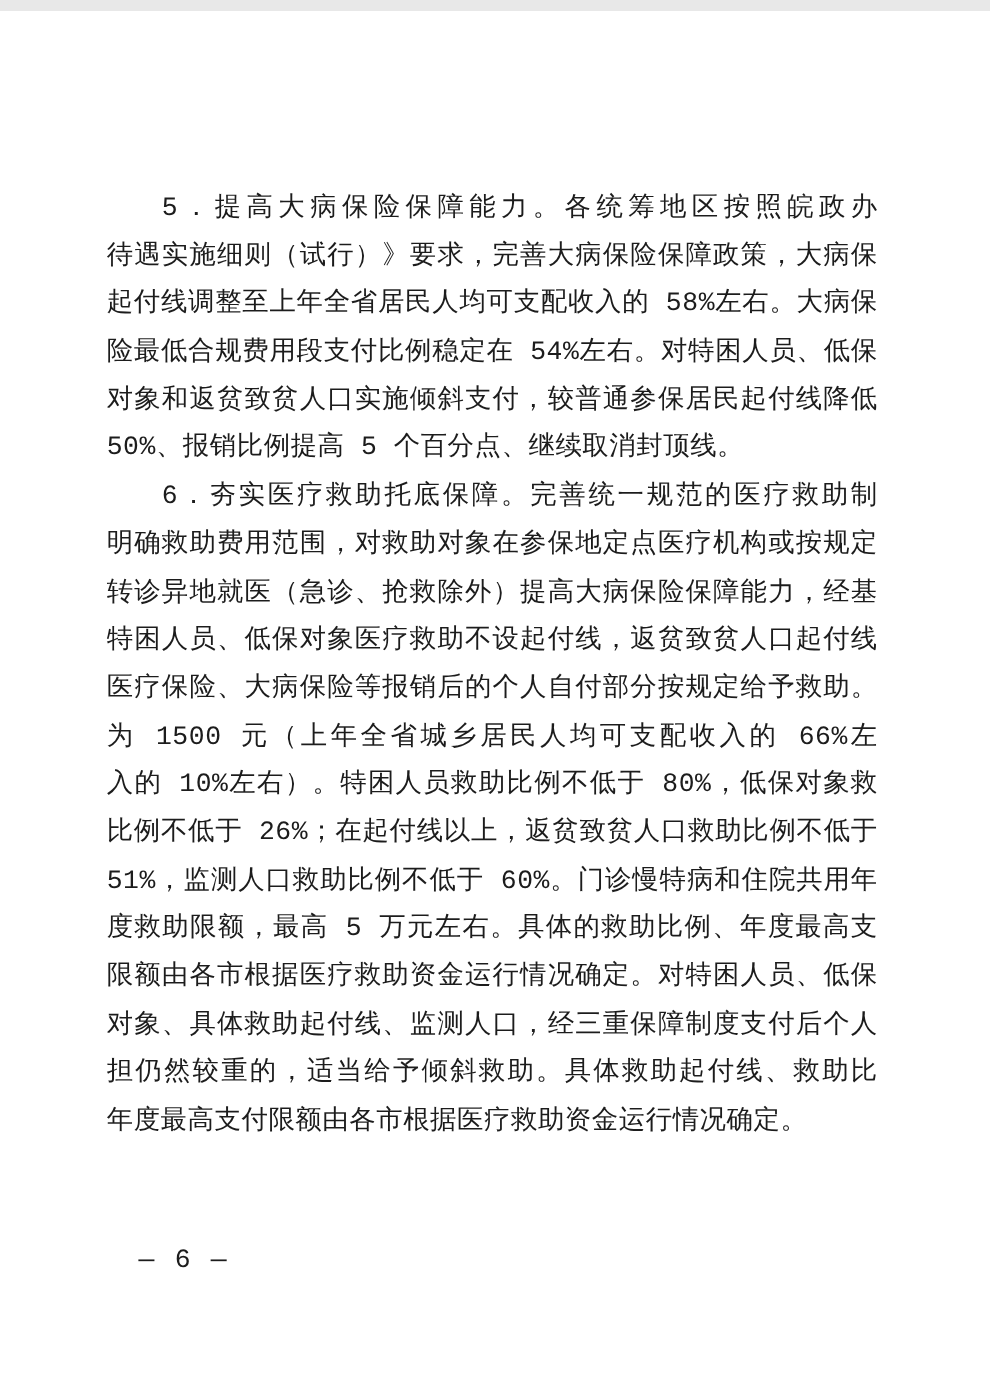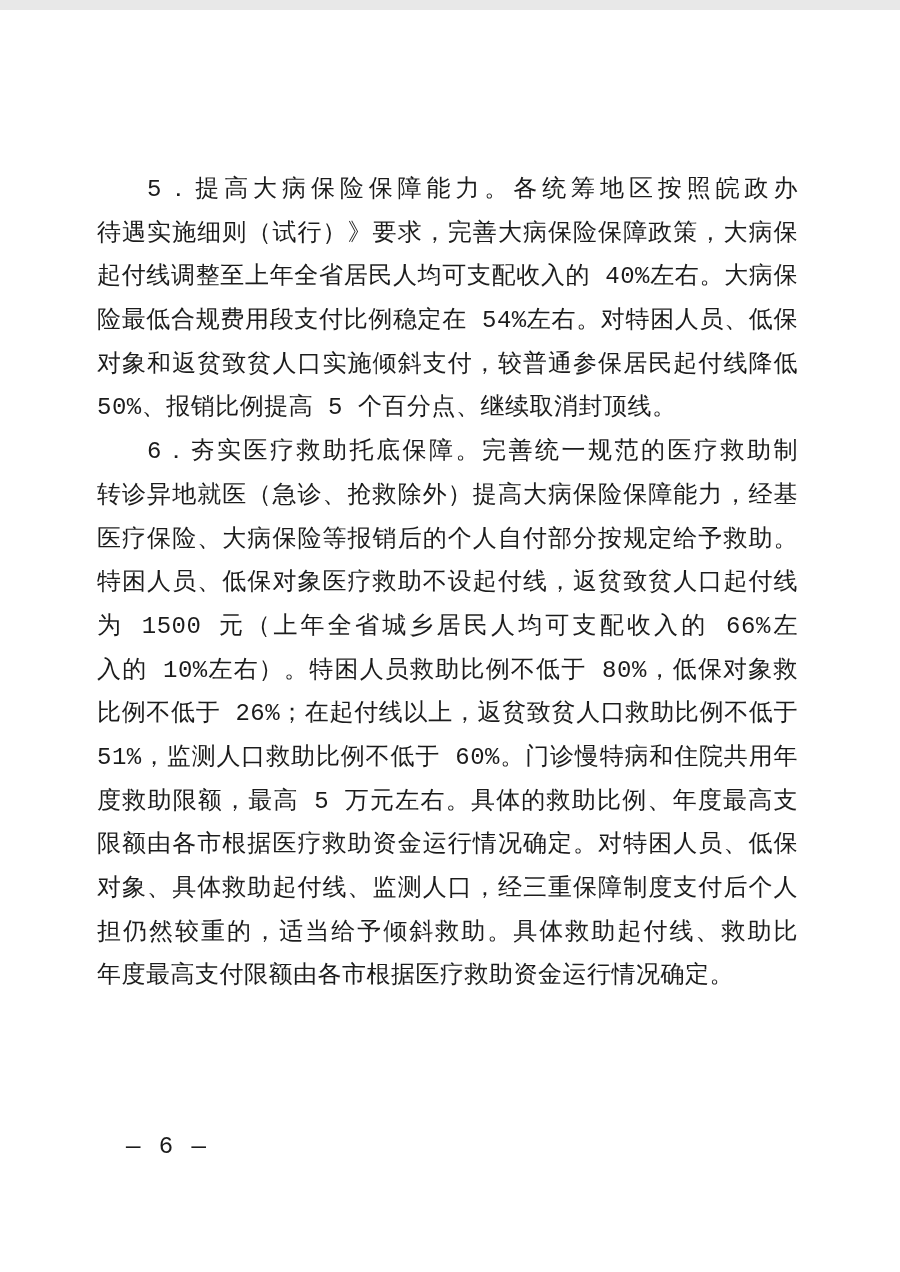--- a/index.html
+++ b/index.html
@@ -53,29 +53,30 @@
 </style>
 </head>
 <body>
 
 <div class="page">
 
   <div class="textblock">
 
     <div class="tline indent">5．提高大病保险保障能力。各统筹地区按照皖政办〔2019〕</div>
     <div class="tline">待遇实施细则（试行）》要求，完善大病保险保障政策，大病保险</div>
-    <div class="tline">起付线调整至上年全省居民人均可支配收入的 40%左右。大病保</div>
+    <div class="tline">起付线调整至上年全省居民人均可支配收入的 58%左右。大病保</div>
     <div class="tline">险最低合规费用段支付比例稳定在 54%左右。对特困人员、低保</div>
     <div class="tline">对象和返贫致贫人口实施倾斜支付，较普通参保居民起付线降低</div>
     <div class="tline para-end">50%、报销比例提高 5 个百分点、继续取消封顶线。</div>
 
     <div class="tline indent">6．夯实医疗救助托底保障。完善统一规范的医疗救助制度，</div>
+    <div class="tline">明确救助费用范围，对救助对象在参保地定点医疗机构或按规定</div>
     <div class="tline">转诊异地就医（急诊、抢救除外）提高大病保险保障能力，经基本</div>
+    <div class="tline">特困人员、低保对象医疗救助不设起付线，返贫致贫人口起付线</div>
     <div class="tline">医疗保险、大病保险等报销后的个人自付部分按规定给予救助。</div>
-    <div class="tline">特困人员、低保对象医疗救助不设起付线，返贫致贫人口起付线</div>
     <div class="tline">为 1500 元（上年全省城乡居民人均可支配收入的 66%左右），监</div>
     <div class="tline">入的 10%左右）。特困人员救助比例不低于 80%，低保对象救助</div>
     <div class="tline">比例不低于 26%；在起付线以上，返贫致贫人口救助比例不低于</div>
     <div class="tline">51%，监测人口救助比例不低于 60%。门诊慢特病和住院共用年</div>
     <div class="tline">度救助限额，最高 5 万元左右。具体的救助比例、年度最高支付</div>
     <div class="tline">限额由各市根据医疗救助资金运行情况确定。对特困人员、低保</div>
     <div class="tline">对象、具体救助起付线、监测人口，经三重保障制度支付后个人负</div>
     <div class="tline">担仍然较重的，适当给予倾斜救助。具体救助起付线、救助比例、</div>
     <div class="tline para-end">年度最高支付限额由各市根据医疗救助资金运行情况确定。</div>
 

